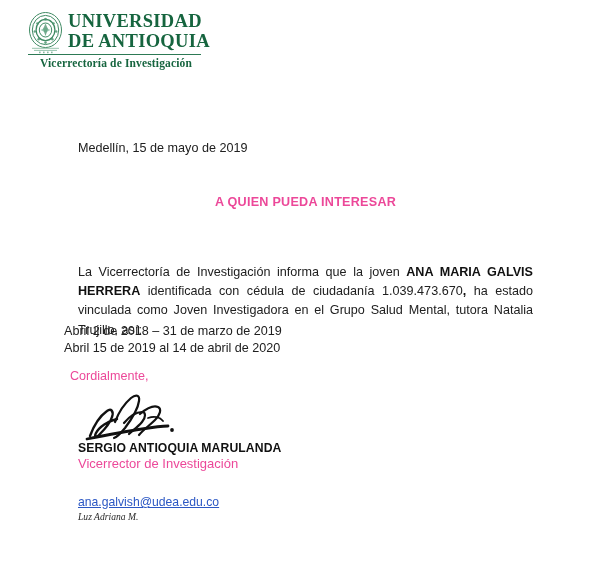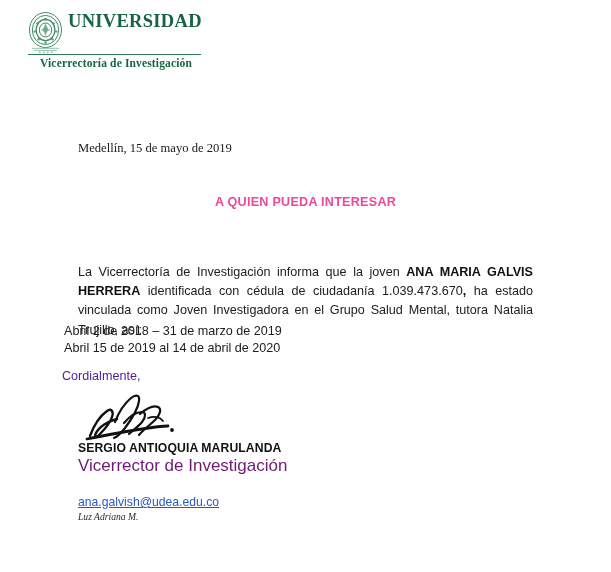--- a/index.html
+++ b/index.html
@@ -76,21 +76,20 @@
     width: 611px;
   }
 
   .doc-date {
     position: absolute;
     left: 78px;
     top: 141px;
     font-size: 12.6px;
     color: #202020;
     white-space: nowrap;
-    font-family: Liberation Serif, serif;
   }
 
   .doc-salutation {
     position: absolute;
     left: 0;
     top: 195px;
     width: 611px;
     text-align: center;
     font-size: 12.6px;
     font-weight: bold;
@@ -115,24 +114,24 @@
     left: 64px;
     top: 323px;
     font-size: 12.6px;
     line-height: 17px;
     color: #202020;
   }
   .doc-dates span { display: block; white-space: nowrap; }
 
   .doc-closing {
     position: absolute;
-    left: 62px;
+    left: 70px;
     top: 369px;
     font-size: 12.6px;
-    color: #4c1d95;
+    color: #ec4899;
   }
 
   
   .signature-mark {
     position: absolute;
     left: 84px;
     top: 392px;
     width: 130px;
     height: 52px;
   }
@@ -145,22 +144,22 @@
     font-size: 12.2px;
     font-weight: bold;
     letter-spacing: 0.1px;
     color: #111111;
     white-space: nowrap;
   }
   .signer-title {
     position: absolute;
     left: 78px;
     top: 456px;
-    font-size: 17px;
-    color: #701a75;
+    font-size: 13px;
+    color: #ec4899;
     white-space: nowrap;
   }
 
   .contact-email {
     position: absolute;
     left: 78px;
     top: 495px;
     font-size: 12.2px;
     color: #2b57c4;
     text-decoration: underline;
@@ -212,20 +211,21 @@
         <rect x="13" y="40.6" width="1.6" height="1.6"></rect>
         <rect x="17" y="40.6" width="1.6" height="1.6"></rect>
         <rect x="21" y="40.6" width="1.6" height="1.6"></rect>
         <rect x="25" y="40.6" width="1.6" height="1.6"></rect>
       </g>
     </svg>
   </div>
 
   <div class="brand-text">
     <span class="brand-line-1">UNIVERSIDAD</span>
+    <span class="brand-line-2">DE ANTIOQUIA</span>
   </div>
 
   <div class="brand-rule"></div>
 
   <div class="brand-sub">Vicerrectoría de Investigación</div>
 </div>
 
 <div class="page-body">
 
   <div class="doc-date">Medellín, 15 de mayo de 2019</div>

